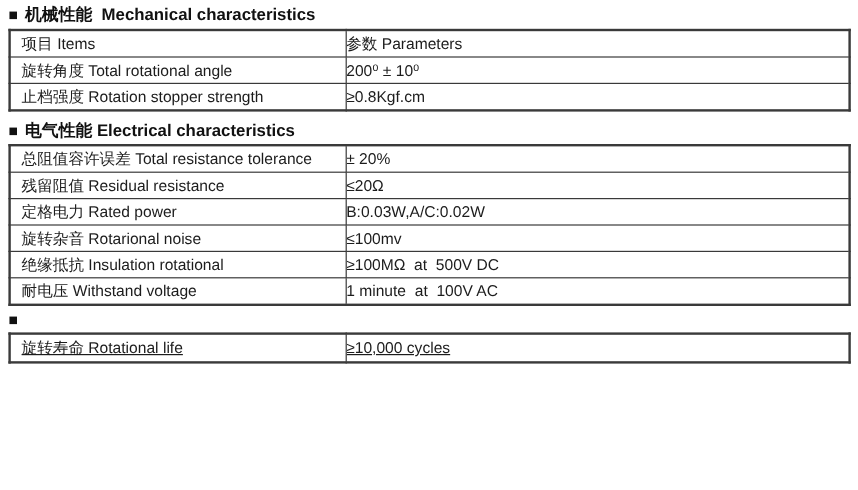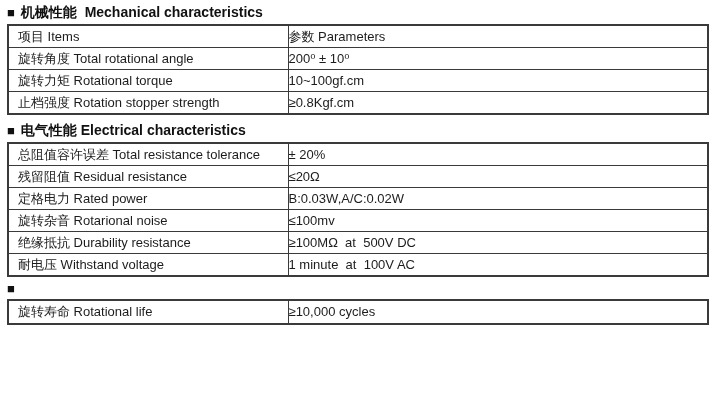--- a/index.html
+++ b/index.html
@@ -51,21 +51,21 @@
     white-space: pre-wrap;
     overflow: hidden;
     margin-top: 44px;
   }
   table.spec-table td.item {
     text-align: left;
     padding-left: 9px;
   }
   table.spec-table td.value {
   }
-  .sec-dura table.spec-table td { height: 22px; }
+  .sec-dura table.spec-table td { height: 22px; text-decoration: underline; }
 </style>
 </head>
 <body>
 
 <div class="page">
 
   <section class="sec-mech">
     <h2 class="sec-title">
       <span class="marker">■</span>
       <span>机械性能  Mechanical characteristics</span>
@@ -76,24 +76,20 @@
           <col class="c2">
         </colgroup>
       <tbody>
           <tr>
             <td class="item">项目 Items</td>
             <td class="value">参数 Parameters</td>
           </tr>
           <tr>
             <td class="item">旋转角度 Total rotational angle</td>
             <td class="value">200⁰ ± 10⁰</td>
-          </tr>
-          <tr>
-            <td class="item">旋转力矩 Rotational torque</td>
-            <td class="value">10~100gf.cm</td>
           </tr>
           <tr>
             <td class="item">止档强度 Rotation stopper strength</td>
             <td class="value">≥0.8Kgf.cm</td>
           </tr>
         </tbody>
     </table>
   </section>
 
   <section class="sec-elec">
@@ -117,21 +113,21 @@
           </tr>
           <tr>
             <td class="item">定格电力 Rated power</td>
             <td class="value">B:0.03W,A/C:0.02W</td>
           </tr>
           <tr>
             <td class="item">旋转杂音 Rotarional noise</td>
             <td class="value">≤100mv</td>
           </tr>
           <tr>
-            <td class="item">绝缘抵抗 Durability resistance</td>
+            <td class="item">绝缘抵抗 Insulation rotational</td>
             <td class="value">≥100MΩ  at  500V DC</td>
           </tr>
           <tr>
             <td class="item">耐电压 Withstand voltage</td>
             <td class="value">1 minute  at  100V AC</td>
           </tr>
         </tbody>
     </table>
   </section>
 

